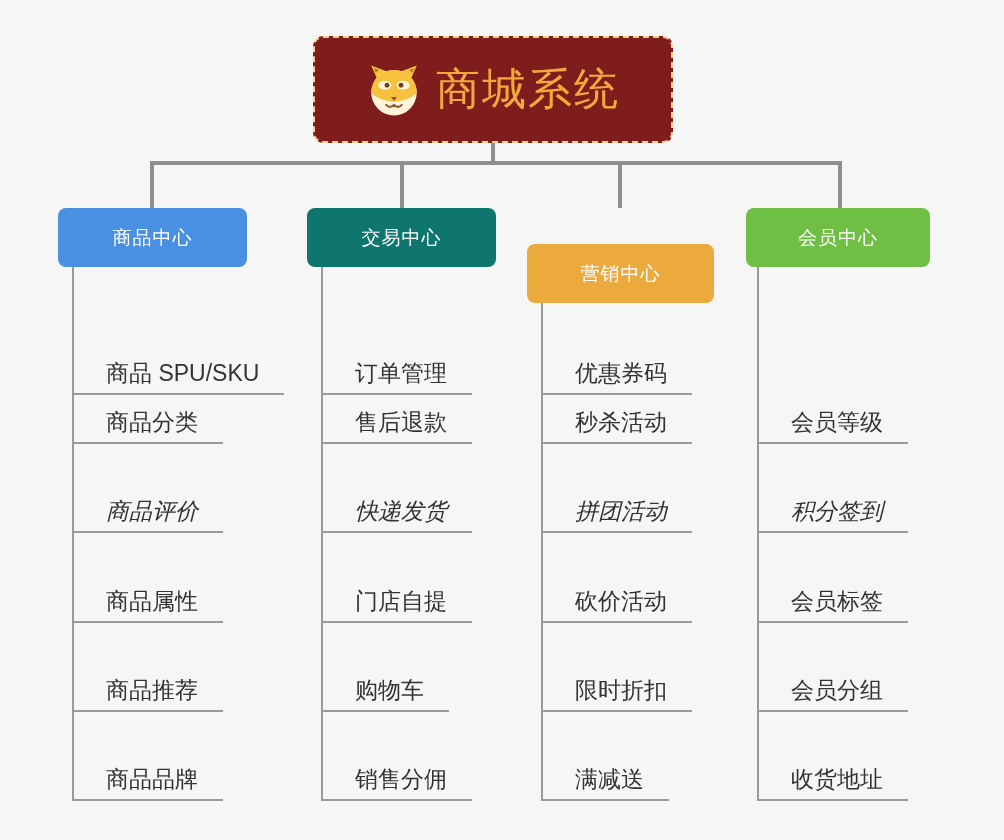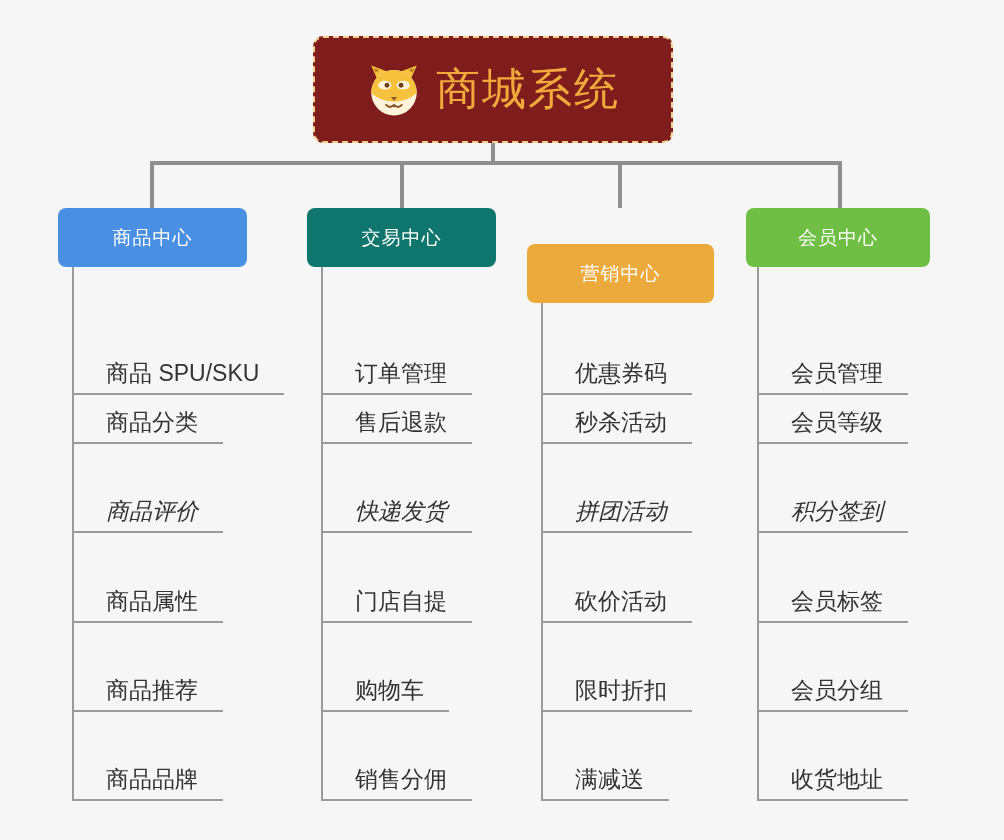--- a/index.html
+++ b/index.html
@@ -138,20 +138,19 @@
   <div class="leaf col-1 row-4">购物车</div>
   <div class="leaf col-1 row-5">销售分佣</div>
 
   <div class="leaf col-2 row-0">优惠券码</div>
   <div class="leaf col-2 row-1">秒杀活动</div>
   <div class="leaf col-2 row-2">拼团活动</div>
   <div class="leaf col-2 row-3">砍价活动</div>
   <div class="leaf col-2 row-4">限时折扣</div>
   <div class="leaf col-2 row-5">满减送</div>
 
-  <div class="leaf col-3 row-0">会员管理</div>
   <div class="leaf col-3 row-1">会员等级</div>
   <div class="leaf col-3 row-2">积分签到</div>
   <div class="leaf col-3 row-3">会员标签</div>
   <div class="leaf col-3 row-4">会员分组</div>
   <div class="leaf col-3 row-5">收货地址</div>
 
 </div>
 
 </body></html>

